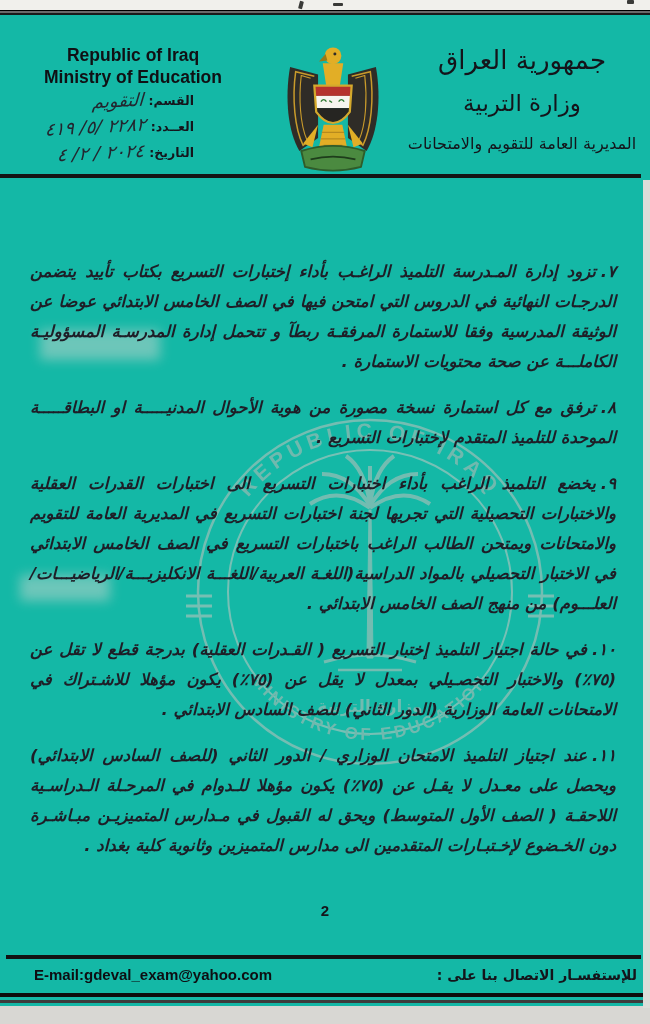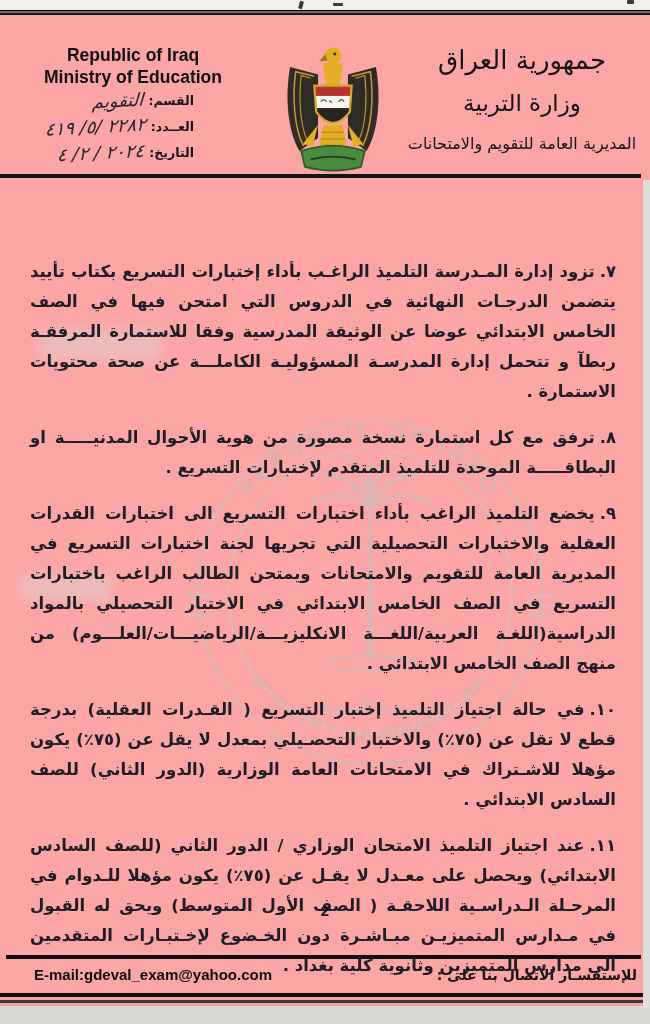--- a/index.html
+++ b/index.html
@@ -1,16 +1,16 @@
 <!DOCTYPE html>
 <html lang="ar"><head>
 <meta charset="utf-8">
 <style>
   html,body{margin:0;padding:0;background:#e9e8e4;}
-  .page{position:relative;width:650px;height:1024px;margin:0 auto;background:#fca5a5;
+  .page{position:relative;width:650px;height:1024px;margin:0 auto;background:#14b8a6;
         font-family:"DejaVu Sans",sans-serif;overflow:hidden;}
   
   .top-strip{position:absolute;top:0;left:0;right:0;height:10px;background:#f1f0ec;}
   .mark{position:absolute;background:#3a3a38;border-radius:1px;}
   .top-line{position:absolute;top:10px;left:0;right:0;height:5px;
             background:linear-gradient(#000 0 30%,#6a6a6a 30% 60%,#1a1a1a 60% 100%);}
   .right-strip{position:absolute;top:180px;right:0;width:7px;bottom:16px;background:#deddd9;}
   .bottom-strip{position:absolute;top:1006px;left:0;right:0;height:18px;background:#d8d7d3;}
 
   
@@ -30,21 +30,21 @@
   .h-ar .l2{font-size:23px;line-height:42px;}
   .h-ar .l3{font-size:16px;line-height:40px;letter-spacing:-0.5px;}
   .h-rule{position:absolute;top:174px;left:0;width:641px;height:3.5px;background:#141414;}
   .emblem{position:absolute;top:42px;left:277px;}
 
   
   .wm{position:absolute;top:400px;left:178px;width:384px;height:384px;opacity:.55;z-index:1;}
 
   
   main{position:absolute;top:257px;left:30px;width:586px;direction:rtl;z-index:2;
-       text-align:justify;font-weight:bold;font-size:16.5px;line-height:30px;color:#1e1e27;}
+       text-align:justify;font-weight:bold;font-size:16.5px;line-height:30px;color:#1e1e27;font-style:italic;}
   .item{margin-bottom:16px;}
   .item .num{margin-left:5px;}
 
   .pageno{position:absolute;top:902px;left:0;right:0;text-align:center;z-index:2;
           font-family:"Liberation Sans",sans-serif;font-weight:bold;font-size:15px;color:#15151a;}
 
   
   .f-rule{position:absolute;top:955px;left:6px;width:635px;height:3.5px;background:#121212;}
   .email{position:absolute;top:966px;left:34px;font-family:"Liberation Sans",sans-serif;
          font-weight:bold;font-size:15px;color:#0e0e12;}

